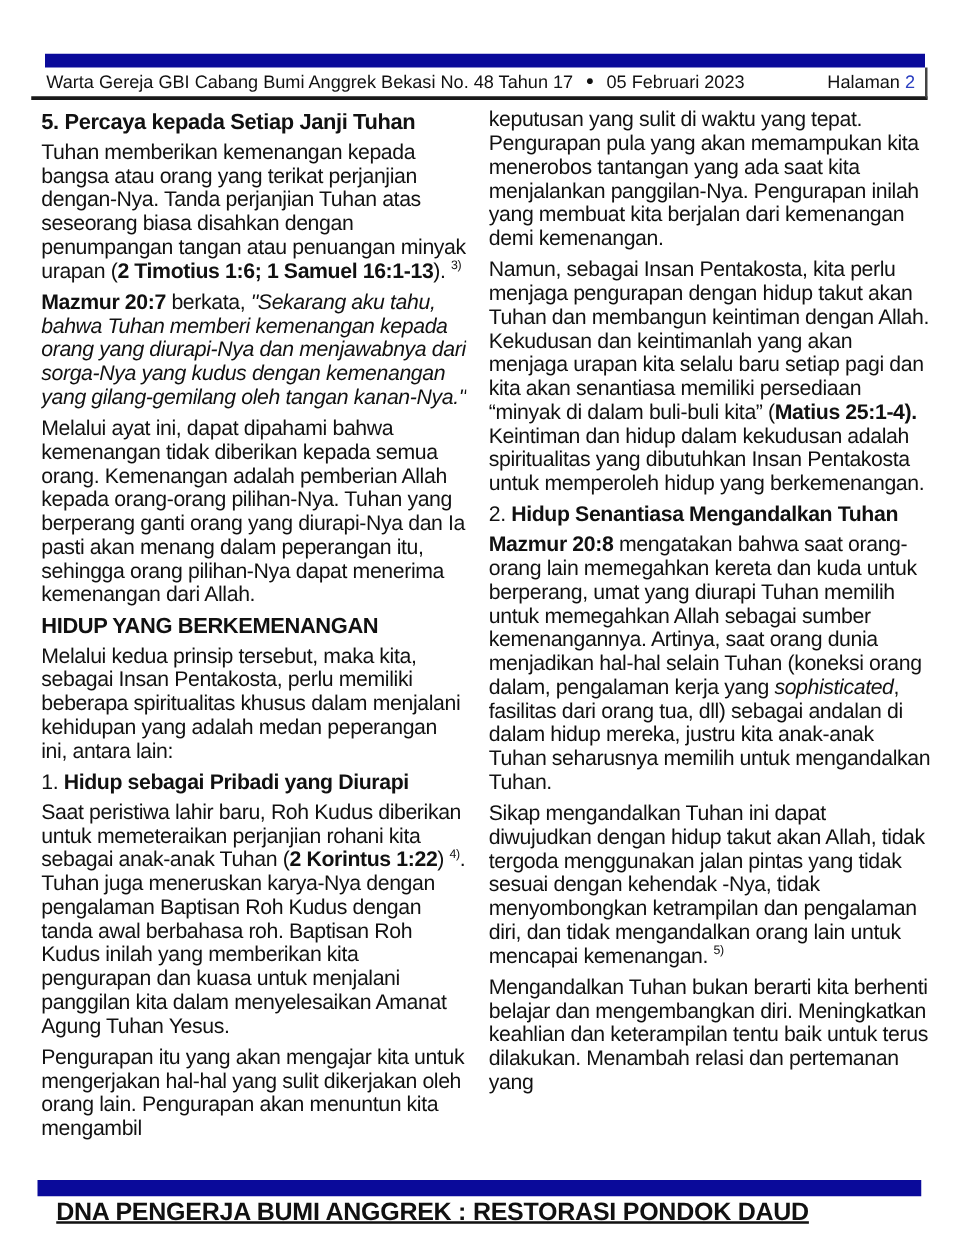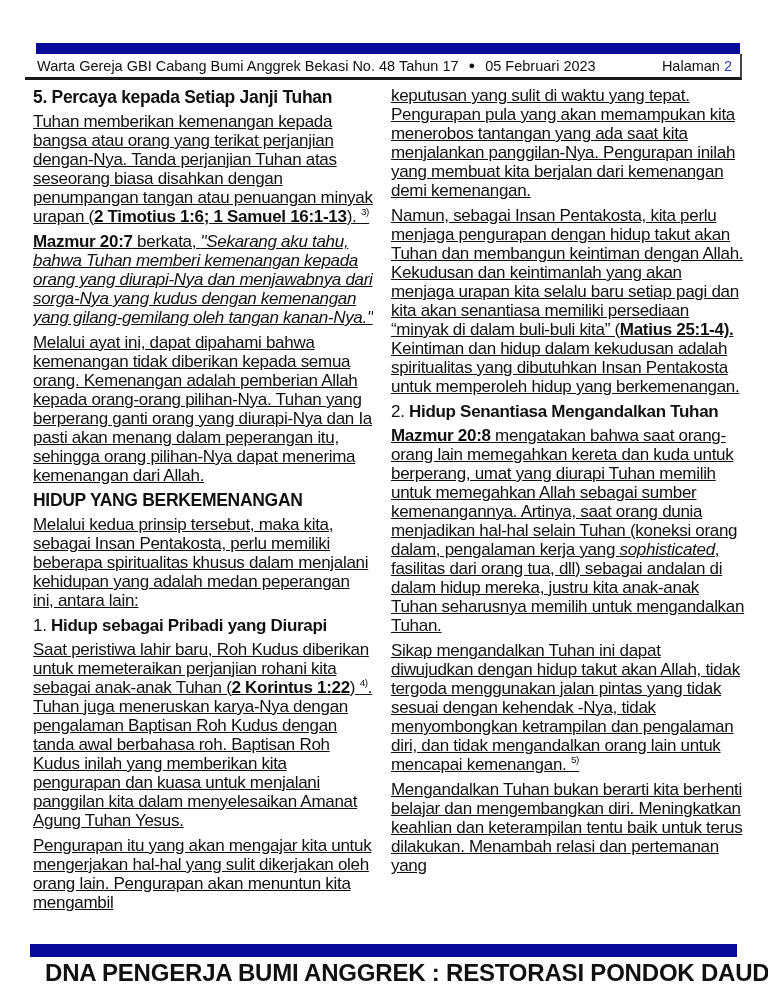--- a/index.html
+++ b/index.html
@@ -49,38 +49,39 @@
   }
   .col{overflow:hidden;}
   .col-left{width:340px;margin-right:18px;}
   .col-right{width:356px;}
   .block{
     font-size:17px;
     line-height:19px;
     letter-spacing:-0.3px;
     text-align:left;
   }
-  .block.p{margin:0 0 6px 0;text-decoration:underline;}
+  .block.p{margin:0 0 6px 0;}
   .block.h2{font-size:17.5px;font-weight:bold;margin:2px 0 5px 0;}
   .block.h3{margin:4px 0 5px 0;}
   .seg-b{font-weight:bold;}
   .seg-i{font-style:italic;}
   sup{font-size:0.58em;line-height:0;vertical-align:super;}
   
   .footer-bar{
     position:absolute;
     left:30px;top:944px;width:707px;height:13px;
     background:var(--navy-bar);
   }
   .footer-text{
     position:absolute;
     left:45px;top:959px;width:700px;
-    font-size:24px;font-weight:bold;
+    font-size:20px;font-weight:bold;
     letter-spacing:-0.2px;
     white-space:nowrap;
+    text-decoration:underline;
   }
 </style>
 </head>
 <body>
 
 <div class="page">
 
   <div class="top-bar"></div>
 
   <div class="header-row">

